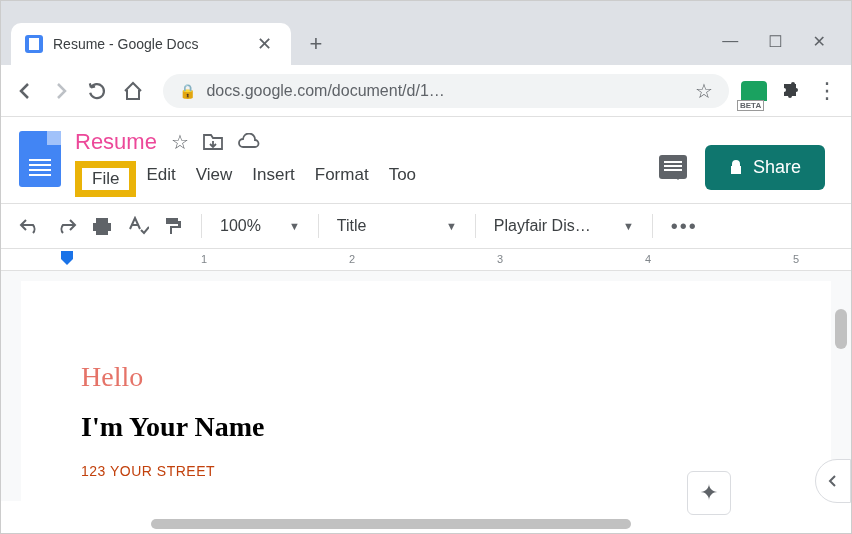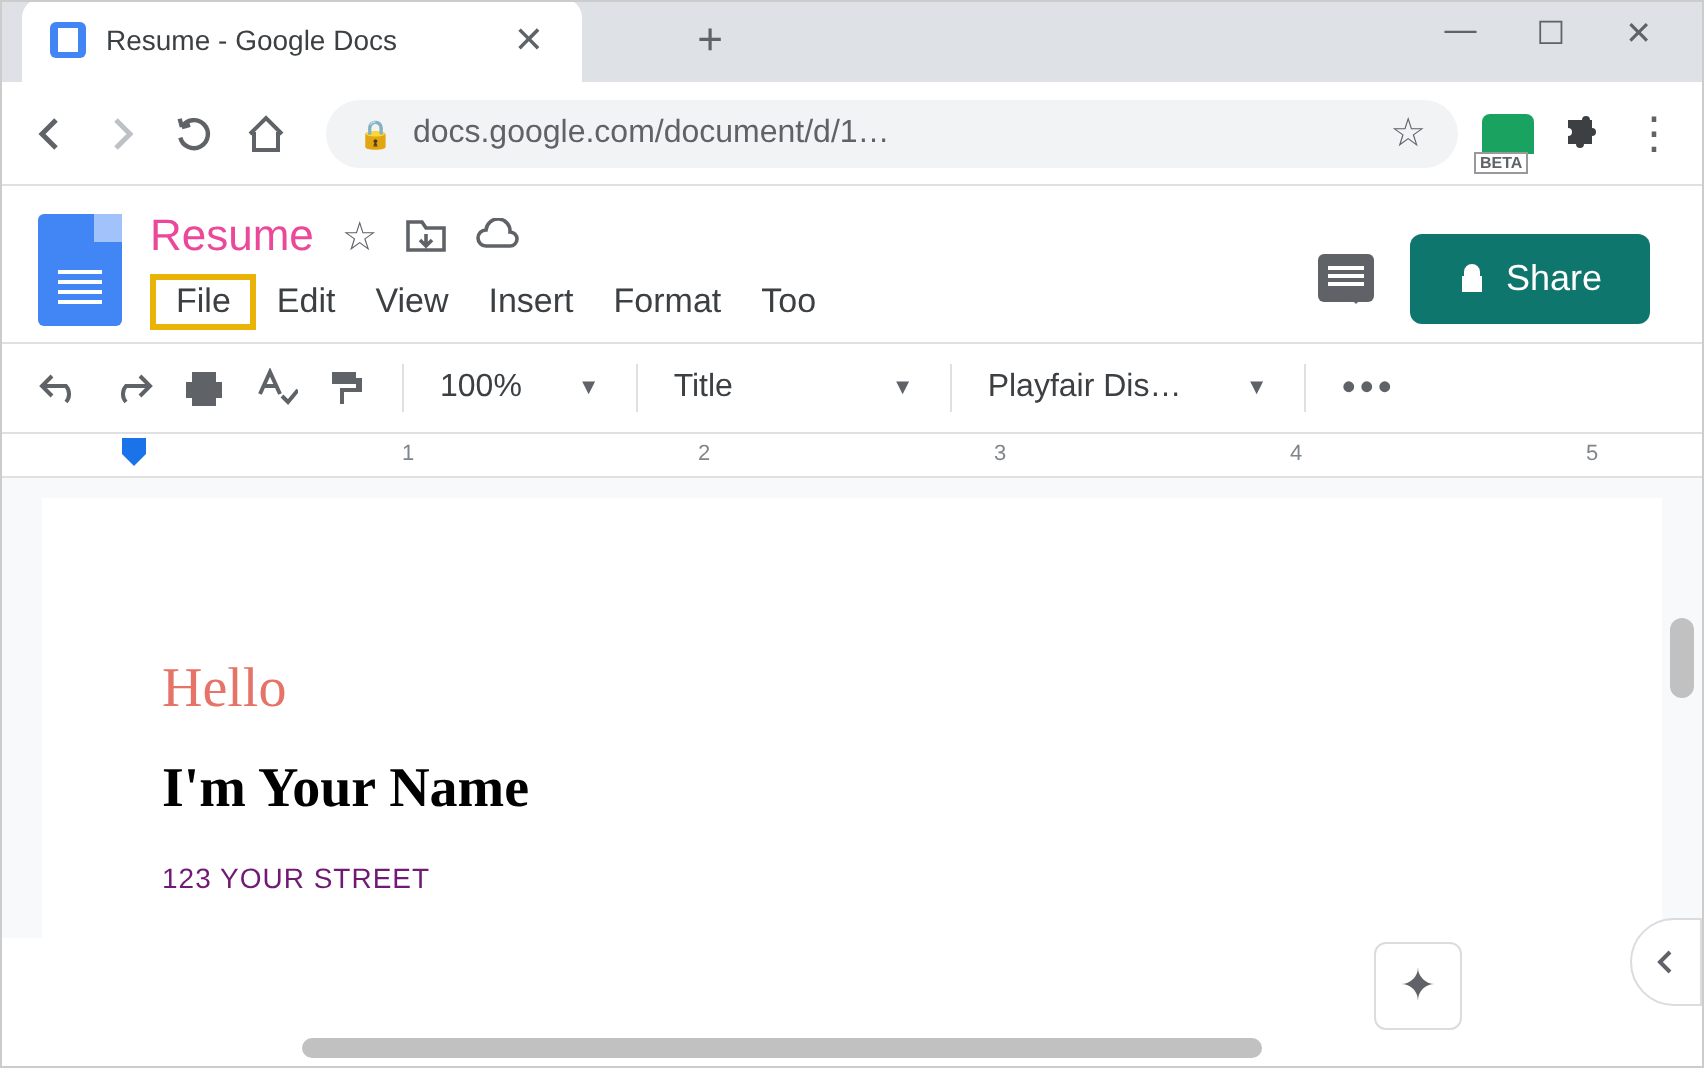--- a/index.html
+++ b/index.html
@@ -1,19 +1,19 @@
 <!DOCTYPE html>
 <html><head>
   <meta charset="utf-8">
   <style>
     * { margin: 0; padding: 0; box-sizing: border-box; font-family: Arial, sans-serif; }
     body { width: 852px; height: 534px; overflow: hidden; background: #fff; border: 1px solid #ccc; position: relative; }
     
     
-    .titlebar { height: 40px; display: flex; align-items: flex-end; background: #dee1e6; gap: 39px; }
+    .titlebar { height: 64px; display: flex; align-items: flex-end; background: #dee1e6; }
     .tab { display: flex; align-items: center; background: #fff; height: 42px; padding: 0 14px; margin-left: 10px; border-radius: 10px 10px 0 0; gap: 10px; min-width: 280px; }
     .tab-favicon { width: 18px; height: 18px; background: #4285f4; border-radius: 3px; display: flex; align-items: center; justify-content: center; }
     .tab-favicon::before { content: ''; width: 10px; height: 12px; background: #fff; }
     .tab-title { font-size: 14px; color: #3c4043; flex: 1; }
     .tab-close { font-size: 18px; color: #5f6368; cursor: pointer; padding: 0 5px; }
     .new-tab { width: 30px; height: 30px; display: flex; align-items: center; justify-content: center; font-size: 22px; color: #5f6368; cursor: pointer; margin-left: 10px; margin-bottom: 6px; }
     .window-controls { margin-left: auto; display: flex; gap: 30px; padding: 0 25px 14px 0; }
     .win-btn { font-size: 16px; color: #5f6368; cursor: pointer; }
     
     
@@ -29,21 +29,21 @@
     
     .docs-header { display: flex; padding: 8px 18px 0 18px; }
     .docs-logo { width: 42px; height: 56px; background: #4285f4; border-radius: 3px; position: relative; margin-right: 14px; margin-top: 6px; }
     .docs-logo::before { content: ''; position: absolute; top: 0; right: 0; width: 14px; height: 14px; background: #a1c2fa; }
     .docs-logo::after { content: ''; position: absolute; left: 10px; top: 28px; width: 22px; height: 2px; background: #fff; box-shadow: 0 5px 0 #fff, 0 10px 0 #fff, 0 15px 0 #fff; }
     .docs-title-row { display: flex; align-items: center; gap: 14px; height: 34px; }
     .docs-title { font-size: 22px; color: #ec4899; }
     .title-icon { color: #5f6368; font-size: 20px; }
     .menubar { display: flex; gap: 0; margin-top: 2px; }
     .menu-item { padding: 4px 10px; font-size: 17px; color: #3c4043; cursor: pointer; }
-    .menu-item.highlighted { border: 3px solid #eab308; padding: 1px 10px; }
+    .menu-item.highlighted { border: 7px solid #eab308; padding: 1px 10px; }
     .header-right { margin-left: auto; display: flex; align-items: center; gap: 18px; padding-top: 12px; padding-right: 8px; }
     .comment-icon { width: 28px; height: 24px; background: #5f6368; border-radius: 3px; position: relative; }
     .comment-icon::before { content: ''; position: absolute; left: 5px; top: 6px; width: 18px; height: 2px; background: #fff; box-shadow: 0 4px 0 #fff, 0 8px 0 #fff; }
     .comment-icon::after { content: ''; position: absolute; bottom: -6px; left: 14px; border: 5px solid transparent; border-top-color: #5f6368; }
     .share-btn { background: #0f766e; color: #fff; border: none; border-radius: 6px; padding: 12px 24px; font-size: 18px; font-weight: 500; display: flex; align-items: center; gap: 10px; cursor: pointer; }
     
     
     .toolbar { height: 46px; border-top: 1px solid #e0e0e0; border-bottom: 1px solid #e0e0e0; display: flex; align-items: center; padding: 0 18px; gap: 14px; margin-top: 6px; }
     .tool-icon { color: #5f6368; font-size: 20px; }
     .tool-sep { width: 1px; height: 24px; background: #e0e0e0; margin: 0 4px; }
@@ -56,21 +56,21 @@
     .ruler-tick { position: absolute; top: 4px; }
     .ruler-marker { position: absolute; left: 60px; top: 2px; }
     .ruler-marker::before { content: ''; display: block; width: 12px; height: 8px; background: #1a73e8; }
     .ruler-marker::after { content: ''; display: block; border: 6px solid transparent; border-top-color: #1a73e8; }
     
     
     .doc-area { height: 230px; background: #f8f9fa; overflow: hidden; position: relative; }
     .page { background: #fff; width: 810px; margin: 10px auto 0; padding: 80px 60px 0 60px; height: 300px; }
     .doc-hello { font-family: Georgia, serif; font-size: 28px; font-weight: normal; color: #e57368; }
     .doc-name { font-family: Georgia, serif; font-size: 28px; font-weight: bold; color: #000; margin-top: 18px; }
-    .doc-address { font-size: 14px; color: #701a75; margin-top: 20px; letter-spacing: 0.5px; }
+    .doc-address { font-size: 14px; color: #c2410c; margin-top: 20px; letter-spacing: 0.5px; }
     
     
     .float-btn { position: absolute; bottom: 18px; width: 44px; height: 44px; background: #fff; border: 1px solid #dadce0; border-radius: 6px; display: flex; align-items: center; justify-content: center; color: #5f6368; }
     .float-explore { right: 120px; font-size: 22px; }
     .float-side { right: 0; bottom: 30px; border-radius: 22px 0 0 22px; width: 36px; }
     
     
     .vscroll { position: absolute; right: 4px; top: 308px; width: 12px; height: 40px; background: #c1c1c1; border-radius: 6px; }
     .hscroll { position: absolute; bottom: 4px; left: 150px; width: 480px; height: 10px; background: #c1c1c1; border-radius: 5px; }
     

